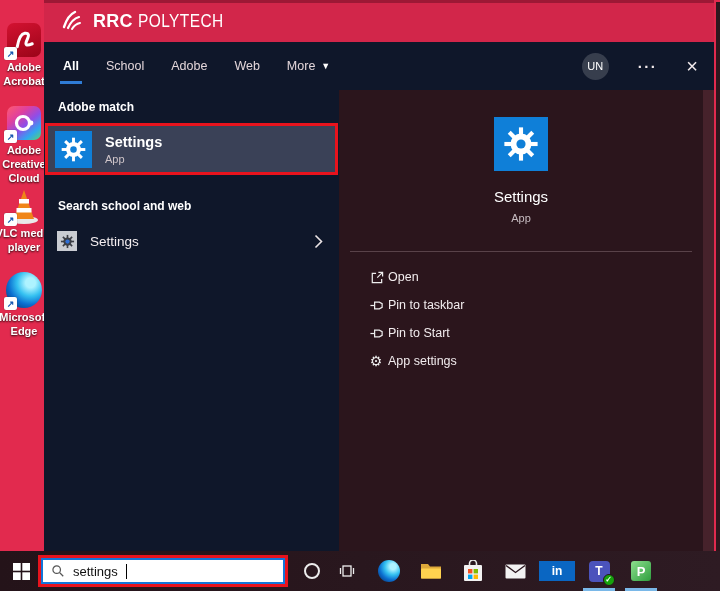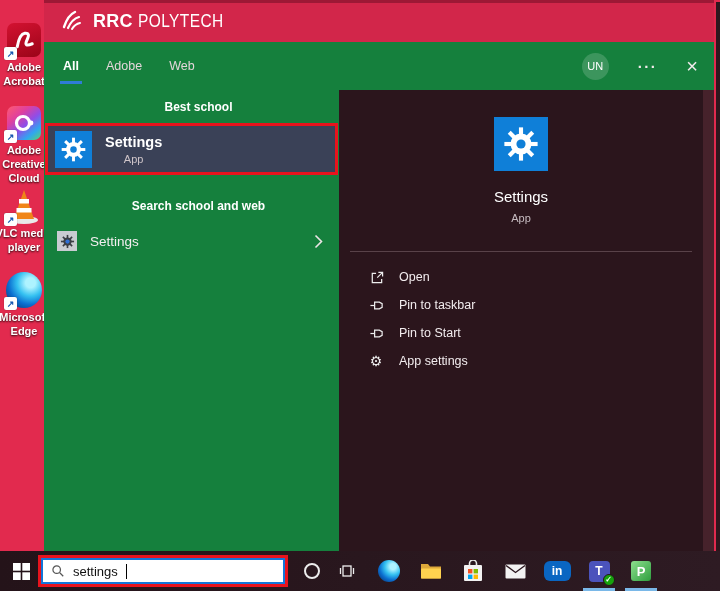--- a/index.html
+++ b/index.html
@@ -17,21 +17,21 @@
   .tile-cc { width:34px; height:34px; border-radius:7px; background:linear-gradient(140deg,#ff5a6e 0%,#e0409e 30%,#8f4de8 55%,#30a6f0 78%,#59d66a 100%); display:flex; align-items:center; justify-content:center; }
   .tile-edge-desktop { width:36px; height:36px; border-radius:50%; background:radial-gradient(circle at 68% 30%,#aef3ff 0 14%,#35c1f1 38%,#0b6fd0 62%,#0a4f9e 78%,#3fbf52 100%); }
 
   
   .flyout { position:absolute; left:44px; top:0; width:670px; height:551px; display:flex; flex-direction:column; z-index:10; }
   .fly-header { height:42px; background:#d2264a; display:flex; align-items:center; padding-left:16px;
                 box-shadow:inset 0 3px 0 rgba(60,0,15,.35); flex:0 0 auto; }
   .brand { color:#fff; font-size:18px; letter-spacing:.3px; margin-left:9px; white-space:nowrap; }
   .brand .b1 { font-weight:800; }
   .brand .b2 { font-weight:300; display:inline-block; transform:scaleX(.86); transform-origin:left center; letter-spacing:.5px; }
-  .fly-rest { flex:1; display:flex; flex-direction:column; background:#15803d; min-height:0;text-align:center; }
+  .fly-rest { flex:1; display:flex; flex-direction:column; background:#0f172a; min-height:0; }
   .tab-row { height:48px; display:flex; align-items:stretch; padding:0 16px 0 19px; flex:0 0 auto; }
   .tab { display:flex; align-items:center; margin-right:27px; font-size:12.5px; color:#e3d6da; position:relative; cursor:pointer; white-space:nowrap; }
   .tab.active { color:#fff; font-weight:bold; }
   .tab.active::after { content:""; position:absolute; left:-3px; right:-3px; bottom:6px; height:3px; background:#2f7cd6; }
   .tab .chev { margin-left:6px; font-size:9px; color:#fff; }
   .tab-right { margin-left:auto; display:flex; align-items:center; gap:29px; }
   .avatar { width:27px; height:27px; border-radius:50%; background:rgba(255,255,255,.17); color:#fff; font-size:11px;
             display:flex; align-items:center; justify-content:center; cursor:pointer; }
   .dots { color:#f2eaec; font-size:15px; font-weight:bold; letter-spacing:1.5px; cursor:pointer; }
   .closex { color:#f2eaec; font-size:20px; line-height:1; cursor:pointer; font-weight:300; }
@@ -49,41 +49,41 @@
   .sg-icon { width:20px; height:20px; background:#c9ccd2; display:flex; align-items:center; justify-content:center; flex:0 0 auto; }
   .sg-label { margin-left:13px; font-size:13.5px; color:#f4eef0; }
   .sg-chev { margin-left:auto; color:#ece4e6; font-size:15px; display:flex; }
 
   .preview { width:364px; background:#2b151c; display:flex; flex-direction:column; align-items:center; padding-top:27px; flex:0 0 auto; }
   .pv-tile { width:54px; height:54px; background:#0f7fd8; display:flex; align-items:center; justify-content:center; }
   .pv-title { margin-top:17px; font-size:15px; color:#fff; }
   .pv-sub { margin-top:7px; font-size:11px; color:#c6bbc0; }
   .pv-div { width:calc(100% - 22px); height:1px; background:#594249; margin-top:27px; }
   .pv-actions { align-self:stretch; margin-top:11px; padding-left:29px; }
-  .pv-action { height:28px; display:flex; align-items:center; gap:15px; color:#f2ecee; font-size:12.5px; cursor:pointer; }
+  .pv-action { height:28px; display:flex; align-items:center; gap:4px; color:#f2ecee; font-size:12.5px; cursor:pointer; }
   .pv-action .ic { width:16px; display:flex; justify-content:center; color:#eee; font-size:14px; line-height:1; }
   .gutter { width:11px; background:#46222b; flex:0 0 auto; }
   .shadow-strip { position:absolute; left:716px; top:2px; width:4px; height:549px; background:#2e171e; z-index:5; }
 
   
   .taskbar { position:absolute; left:0; bottom:0; width:720px; height:40px; background:linear-gradient(90deg,#241319,#2e1b23);
              display:flex; align-items:center; z-index:20; }
   .start { width:42px; height:40px; display:flex; align-items:center; justify-content:center; cursor:pointer; }
   .search-annot { border:3px solid #e8131d; margin-left:-4px; flex:0 0 auto; }
   .tb-search { width:244px; height:26px; background:#fff; border:2px solid #1376d8; display:flex; align-items:center;
                padding:0 8px; gap:8px; cursor:text; }
   .tb-text { font-size:13px; color:#111; }
   .caret { width:1px; height:15px; background:#000; }
   .cortana { width:16px; height:16px; border:2px solid #ececec; border-radius:50%; margin-left:16px; cursor:pointer; flex:0 0 auto; }
   .taskview { margin-left:18px; cursor:pointer; display:flex; }
   .tb-icons { display:flex; margin-left:12px; }
   .tb-ic { width:42px; height:40px; display:flex; align-items:center; justify-content:center; position:relative; cursor:pointer; }
   .run-ind { position:absolute; bottom:0; left:5px; right:5px; height:3px; background:#7ab8e8; }
   .ic-folder, .ic-store, .ic-mail { display:flex; }
-  .ic-linkedin { width:27px; height:20px; background:#0a66c2; border-radius:6px; color:#fff; font-weight:bold; font-size:12px;
+  .ic-linkedin { width:36px; height:20px; background:#0a66c2; border-radius:0; color:#fff; font-weight:bold; font-size:12px;
                  display:flex; align-items:center; justify-content:center; }
   .ic-teams { width:21px; height:21px; background:#4b53bc; border-radius:4px; color:#fff; font-weight:bold; font-size:12px;
               display:flex; align-items:center; justify-content:center; position:relative; }
   .teams-badge { position:absolute; right:-5px; bottom:-4px; width:12px; height:12px; border-radius:50%; background:#16a10d;
                  color:#fff; font-size:8px; display:flex; align-items:center; justify-content:center; border:1px solid #241319; }
   .ic-planner { width:20px; height:20px; border-radius:3px; background:linear-gradient(135deg,#8ee08e,#2e9e3e); color:#fff;
                 font-weight:bold; font-size:13px; display:flex; align-items:center; justify-content:center; }
   .ic-edge-tb { width:22px; height:22px; border-radius:50%; background:radial-gradient(circle at 68% 30%,#aef3ff 0 14%,#35c1f1 38%,#0b6fd0 62%,#0a4f9e 78%,#3fbf52 100%); }
 </style>
 </head>
@@ -163,36 +163,43 @@
     </div>
   </div>
 
   <div class="fly-rest">
 
     <div class="tab-row">
       <div class="tab active">
           <span>All</span>
         </div>
       <div class="tab">
+          <span>School</span>
+        </div>
+      <div class="tab">
           <span>Adobe</span>
         </div>
       <div class="tab">
           <span>Web</span>
         </div>
+      <div class="tab">
+        <span>More</span>
+        <span class="chev">▼</span>
+      </div>
       <div class="tab-right">
         <div class="avatar">UN</div>
         <div class="dots">···</div>
         <div class="closex">×</div>
       </div>
     </div>
 
     <div class="content-row">
 
       <div class="results">
-        <div class="section-label">Best school</div>
+        <div class="section-label">Adobe match</div>
 
         <div class="best-row">
           <div class="bm-icon">
             <svg width="27" height="27" viewBox="0 0 24 24" fill="#fff">
                 <use href="#gear8"></use>
                 <circle cx="12" cy="12" r="2.9" fill="#0f7fd8"></circle>
               </svg>
           </div>
           <div>
             <div class="bm-title">Settings</div>

